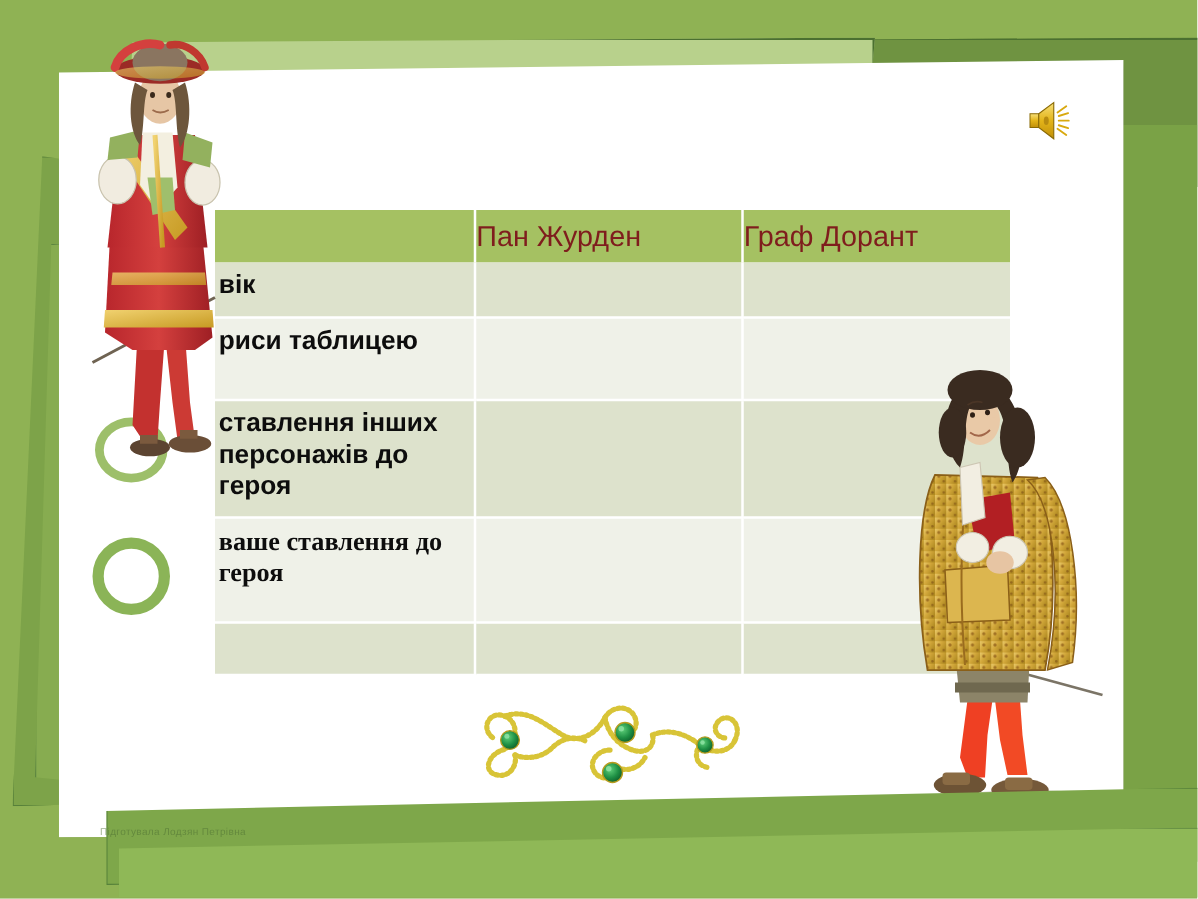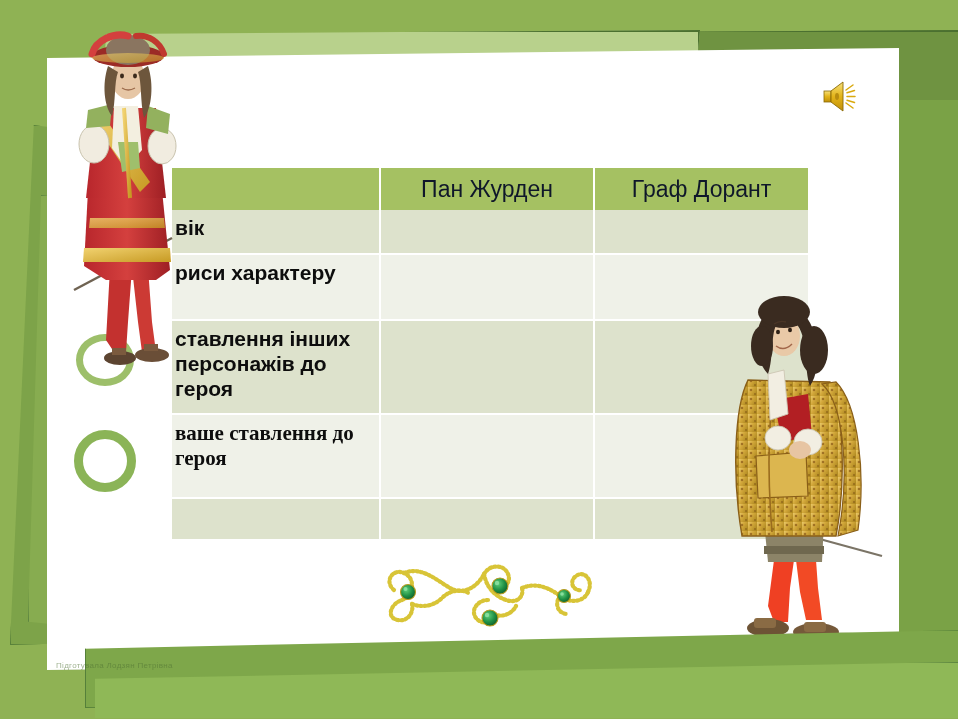--- a/index.html
+++ b/index.html
@@ -103,25 +103,25 @@
     width: 636px;
     border-collapse: collapse;
     table-layout: fixed;
   }
   .tbl col.c-label { width: 208px; }
   .tbl col.c-a { width: 214px; }
   .tbl col.c-b { width: 214px; }
 
   .tbl th {
     background: #a5c162;
-    color: #0f172a;
+    color: #7f1d1d;
     font-size: 23px;
     font-weight: normal;
     height: 42px;
-    text-align: center;
+    text-align: left;
     border-right: 2px solid #ffffff;
     vertical-align: middle;
   }
   .tbl th:last-child { border-right: none; }
   .tbl th.blank { background: #a5c162; }
 
   .tbl td {
     border-right: 2px solid #ffffff;
     border-bottom: 2px solid #ffffff;
     vertical-align: top;
@@ -163,21 +163,21 @@
     border-radius: 50%;
     border: 7px solid #9dbf6a;
     background: transparent;
   }
   #ring-a { left: 76px; top: 334px; width: 58px; height: 52px; }
   #ring-b { left: 74px; top: 430px; width: 62px; height: 62px; border-width: 9px; border-color: #8bb457; }
 
   
   .watermark {
     position: absolute;
-    left: 56px; top: 661px;
+    left: 80px; top: 661px;
     font-size: 8px;
     color: #4e7032;
     opacity: 0.55;
     letter-spacing: 0.3px;
     white-space: nowrap;
   }
 </style>
 </head>
 <body>
 
@@ -231,21 +231,21 @@
         <th>Граф Дорант</th>
       </tr>
     </thead>
     <tbody>
       <tr class="odd r-h1">
         <td>вік</td>
         <td class="val"></td>
         <td class="val"></td>
       </tr>
       <tr class="even r-h4">
-        <td>риси характеру</td>
+        <td>риси таблицею</td>
         <td class="val"></td>
         <td class="val"></td>
       </tr>
       <tr class="odd r-h5">
         <td>ставлення інших персонажів до героя</td>
         <td class="val"></td>
         <td class="val"></td>
       </tr>
       <tr class="even r-h6">
         <td>ваше ставлення до героя</td>

